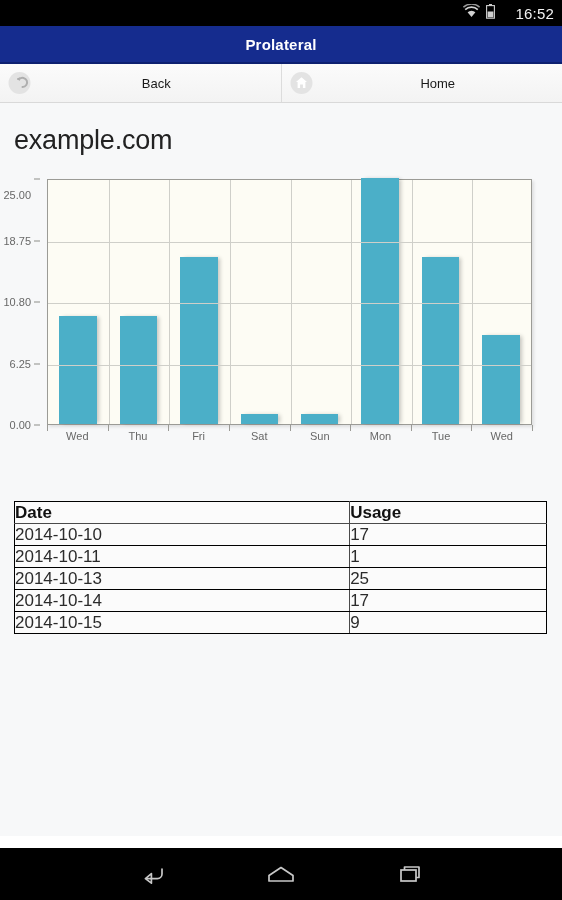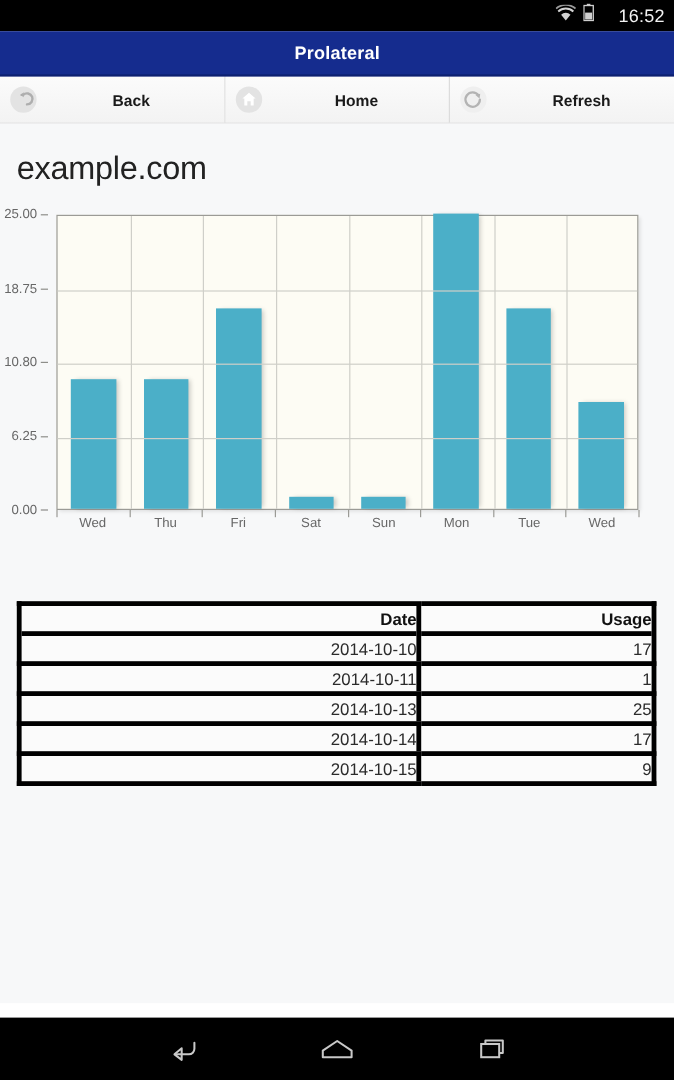--- a/index.html
+++ b/index.html
@@ -79,21 +79,21 @@
     width: 23px;
     height: 23px;
     display: flex;
     align-items: center;
     justify-content: center;
   }
   .tool-label {
     width: 100%;
     text-align: center;
     font-size: 13px;
-    font-weight: bold;
+    font-weight: normal;
     color: #1a1a1a;
     padding-left: 32px;
   }
 
   
   .content {
     background: #f7f8f9;
     padding: 0;
     height: 733px;
     box-sizing: border-box;
@@ -204,23 +204,23 @@
     position: absolute;
     left: 14px;
     top: 398px;
     width: 533px;
     border-collapse: collapse;
     border: 1px solid #4a4a4a;
     background: #fbfbfb;
     table-layout: fixed;
   }
   .data-table th, .data-table td {
-    border: 4px solid #000000;
-    font-size: 14px;
-    text-align: right;
+    border: 1px solid #000000;
+    font-size: 17px;
+    text-align: left;
     height: 21px;
     padding: 0;
     color: #2b2b2b;
     font-weight: normal;
   }
   .data-table th {
     font-weight: bold;
     color: #111111;
     border-bottom: 1px solid #4a4a4a;
   }
@@ -290,47 +290,37 @@
   </div>
   <div class="tool-btn">
     <span class="tool-icon">
       <svg width="23" height="23" viewBox="0 0 23 23">
         <circle cx="11.5" cy="11.5" r="11" fill="#e3e3e3"></circle>
         <path d="M11.5 5.8 L17 10.6 L15.4 10.6 L15.4 16.4 L12.9 16.4 L12.9 12.9 L10.1 12.9 L10.1 16.4 L7.6 16.4 L7.6 10.6 L6 10.6 Z" fill="#ffffff"></path>
       </svg>
     </span>
     <span class="tool-label">Home</span>
   </div>
-  <div class="tool-btn">
-    <span class="tool-icon">
-      <svg width="23" height="23" viewBox="0 0 23 23">
-        <circle cx="11.5" cy="11.5" r="11" fill="#efefef"></circle>
-        <path d="M15.8 8.0 a6 6 0 1 0 1.1 3.5" stroke="#b3b3b3" stroke-width="1.9" fill="none" stroke-linecap="round"></path>
-        <path d="M13.2 7.6 L17.2 6.6 L16.6 10.6 Z" fill="#b3b3b3"></path>
-      </svg>
-    </span>
-    <span class="tool-label">Refresh</span>
-  </div>
 </div>
 
 <div class="content">
 
   <div class="page-title">example.com</div>
 
   <div class="chart-wrap">
     <div class="ylabels">
         <div class="ylabel" style="top: 246px;">0.00</div>
         <div class="ytick" style="top: 246px;"></div>
         <div class="ylabel" style="top: 184.5px;">6.25</div>
         <div class="ytick" style="top: 184.5px;"></div>
         <div class="ylabel" style="top: 123px;">10.80</div>
         <div class="ytick" style="top: 123px;"></div>
         <div class="ylabel" style="top: 61.5px;">18.75</div>
         <div class="ytick" style="top: 61.5px;"></div>
-        <div class="ylabel" style="top: 0px;">25.00</div>
+        <div class="ylabel" style="top: 16px;">25.00</div>
         <div class="ytick" style="top: 0px;"></div>
       </div>
     <div class="plot">
       <div class="bars">
           <div class="bar-slot">
             <div class="bar" title="Wed: 11" style="height: 108.24px; background: rgb(75, 175, 200);"></div>
           </div>
           <div class="bar-slot">
             <div class="bar" title="Thu: 11" style="height: 108.24px; background: rgb(75, 175, 200);"></div>
           </div>

